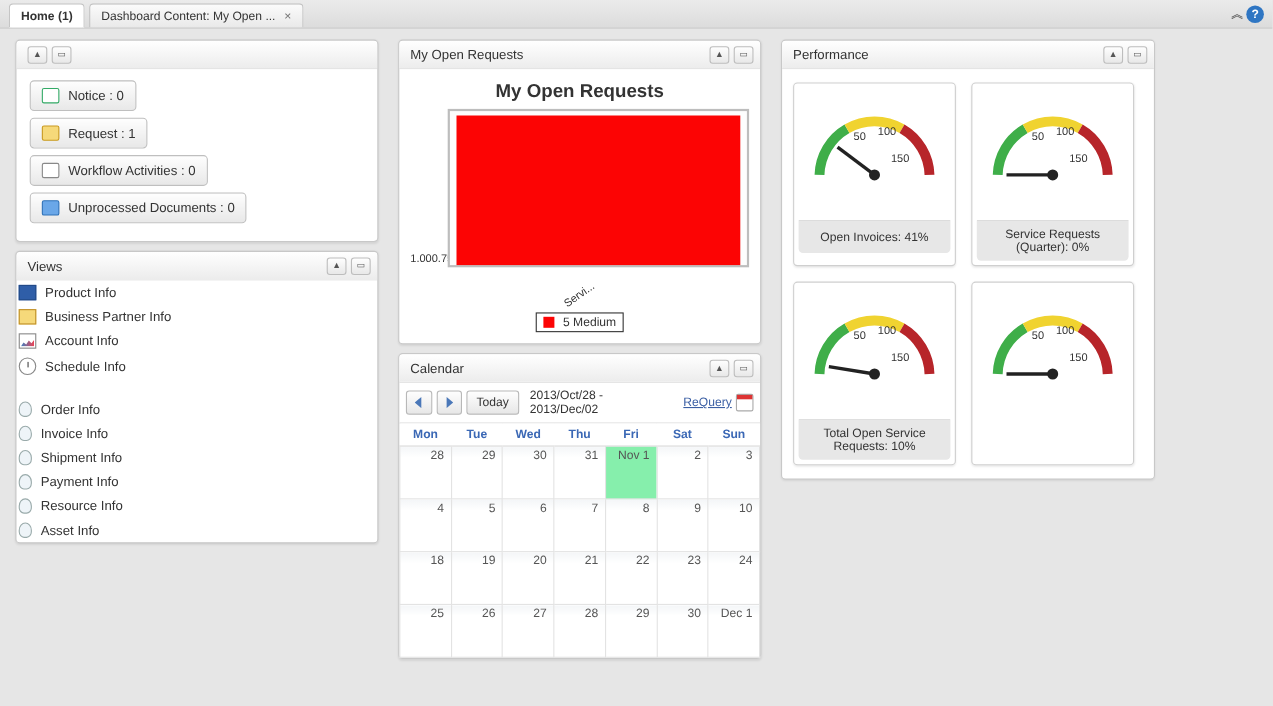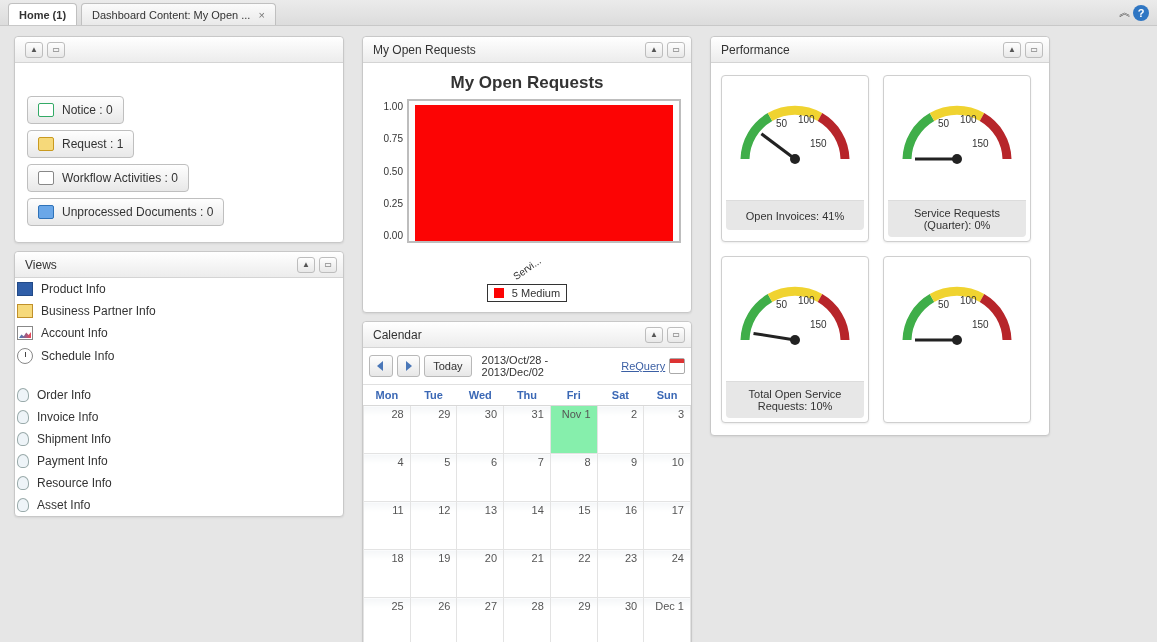--- a/index.html
+++ b/index.html
@@ -41,21 +41,21 @@
   .vicon.blue { background:#2f5ea8; border:1px solid #224a88; }
   .vicon.card { background:#f6d97a; border:1px solid #c0902a; }
   .vicon.chart { background:#fff; border:1px solid #888; position:relative; }
   .vicon.chart::after { content:""; position:absolute; left:1px; bottom:1px; width:12px; height:6px; background:linear-gradient(90deg,#3a7fc0,#e45); clip-path: polygon(0 100%,20% 40%,40% 70%,60% 10%,80% 50%,100% 0,100% 100%); }
   .vicon.clock { width:16px;height:16px;border:1px solid #888;border-radius:50%;background:#fff;position:relative; }
   .vicon.clock::after{content:"";position:absolute;left:7px;top:3px;width:1px;height:5px;background:#444;transform-origin:bottom;box-shadow:0 0 0 #000;}
   .vicon.bulb { width:12px;height:14px;border:1px solid #9aa;border-radius:50% 50% 40% 40%;background:#eef4f8; }
 
   .chart-title { text-align:center; font-weight:bold; font-size:17px; margin:4px 0 6px 0; font-family: Verdana, Geneva, sans-serif; }
   .chart-wrap { display:flex; }
-  .y-axis { width:34px; display:flex; flex-direction:column; justify-content:space-between; align-items:flex-end; font-size:10px; color:#333; padding:2px 4px 2px 0; height:144px;}
+  .y-axis { width:34px; display:flex; flex-direction:row; justify-content:space-between; align-items:flex-end; font-size:10px; color:#333; padding:2px 4px 2px 0; height:144px;}
   .plot { flex:1; height:144px; border:2px solid #bdbdbd; background:#fdfdfd; position:relative; }
   .bar { position:absolute; left:6px; right:6px; top:4px; bottom:0; background:#fc0404; }
   .x-axis { text-align:center; font-size:10px; transform:rotate(-35deg); display:block; margin:20px auto 2px auto; width:60px;}
   .legend { display:inline-flex; align-items:center; gap:8px; border:1px solid #333; padding:2px 6px; font-size:11px; margin:8px auto 0 auto;}
   .legend-center{ text-align:center; }
   .swatch { width:10px;height:10px;background:#fc0404;display:inline-block; }
 
   .cal-tools { display:flex; align-items:center; gap:4px; padding:6px 6px; border-bottom:1px solid #e0e0e0;}
   .nav-btn { width:24px;height:22px;border:1px solid #b8b8b8;border-radius:3px;background:linear-gradient(#fefefe,#e7e7e7);display:flex;align-items:center;justify-content:center;cursor:pointer;}
   .nav-btn svg{width:8px;height:10px;}
@@ -99,21 +99,21 @@
     <div class="col1">
 
       <div class="panel">
         <div class="panel-head">
           <span class="ctrls">
             <span class="ctrl-btn">▲</span>
             <span class="ctrl-btn">▭</span>
           </span>
         </div>
         <div class="panel-body">
-          <div style="display:flex;flex-direction:column;align-items:flex-start;margin-top:23px;">
+          <div style="display:flex;flex-direction:column;align-items:flex-start;">
             <div class="act-btn">
               <span class="act-icon ico-notice"></span>
               <span>Notice : 0</span>
             </div>
             <div class="act-btn">
               <span class="act-icon ico-request"></span>
               <span>Request : 1</span>
             </div>
             <div class="act-btn">
               <span class="act-icon ico-workflow"></span>
@@ -267,29 +267,20 @@
               <tr>
                 <td>4</td>
                 <td>5</td>
                 <td>6</td>
                 <td>7</td>
                 <td>8</td>
                 <td>9</td>
                 <td>10</td>
               </tr>
               <tr>
-                <td>11</td>
-                <td>12</td>
-                <td>13</td>
-                <td>14</td>
-                <td>15</td>
-                <td>16</td>
-                <td>17</td>
-              </tr>
-              <tr>
                 <td>18</td>
                 <td>19</td>
                 <td>20</td>
                 <td>21</td>
                 <td>22</td>
                 <td>23</td>
                 <td>24</td>
               </tr>
               <tr>
                 <td>25</td>

